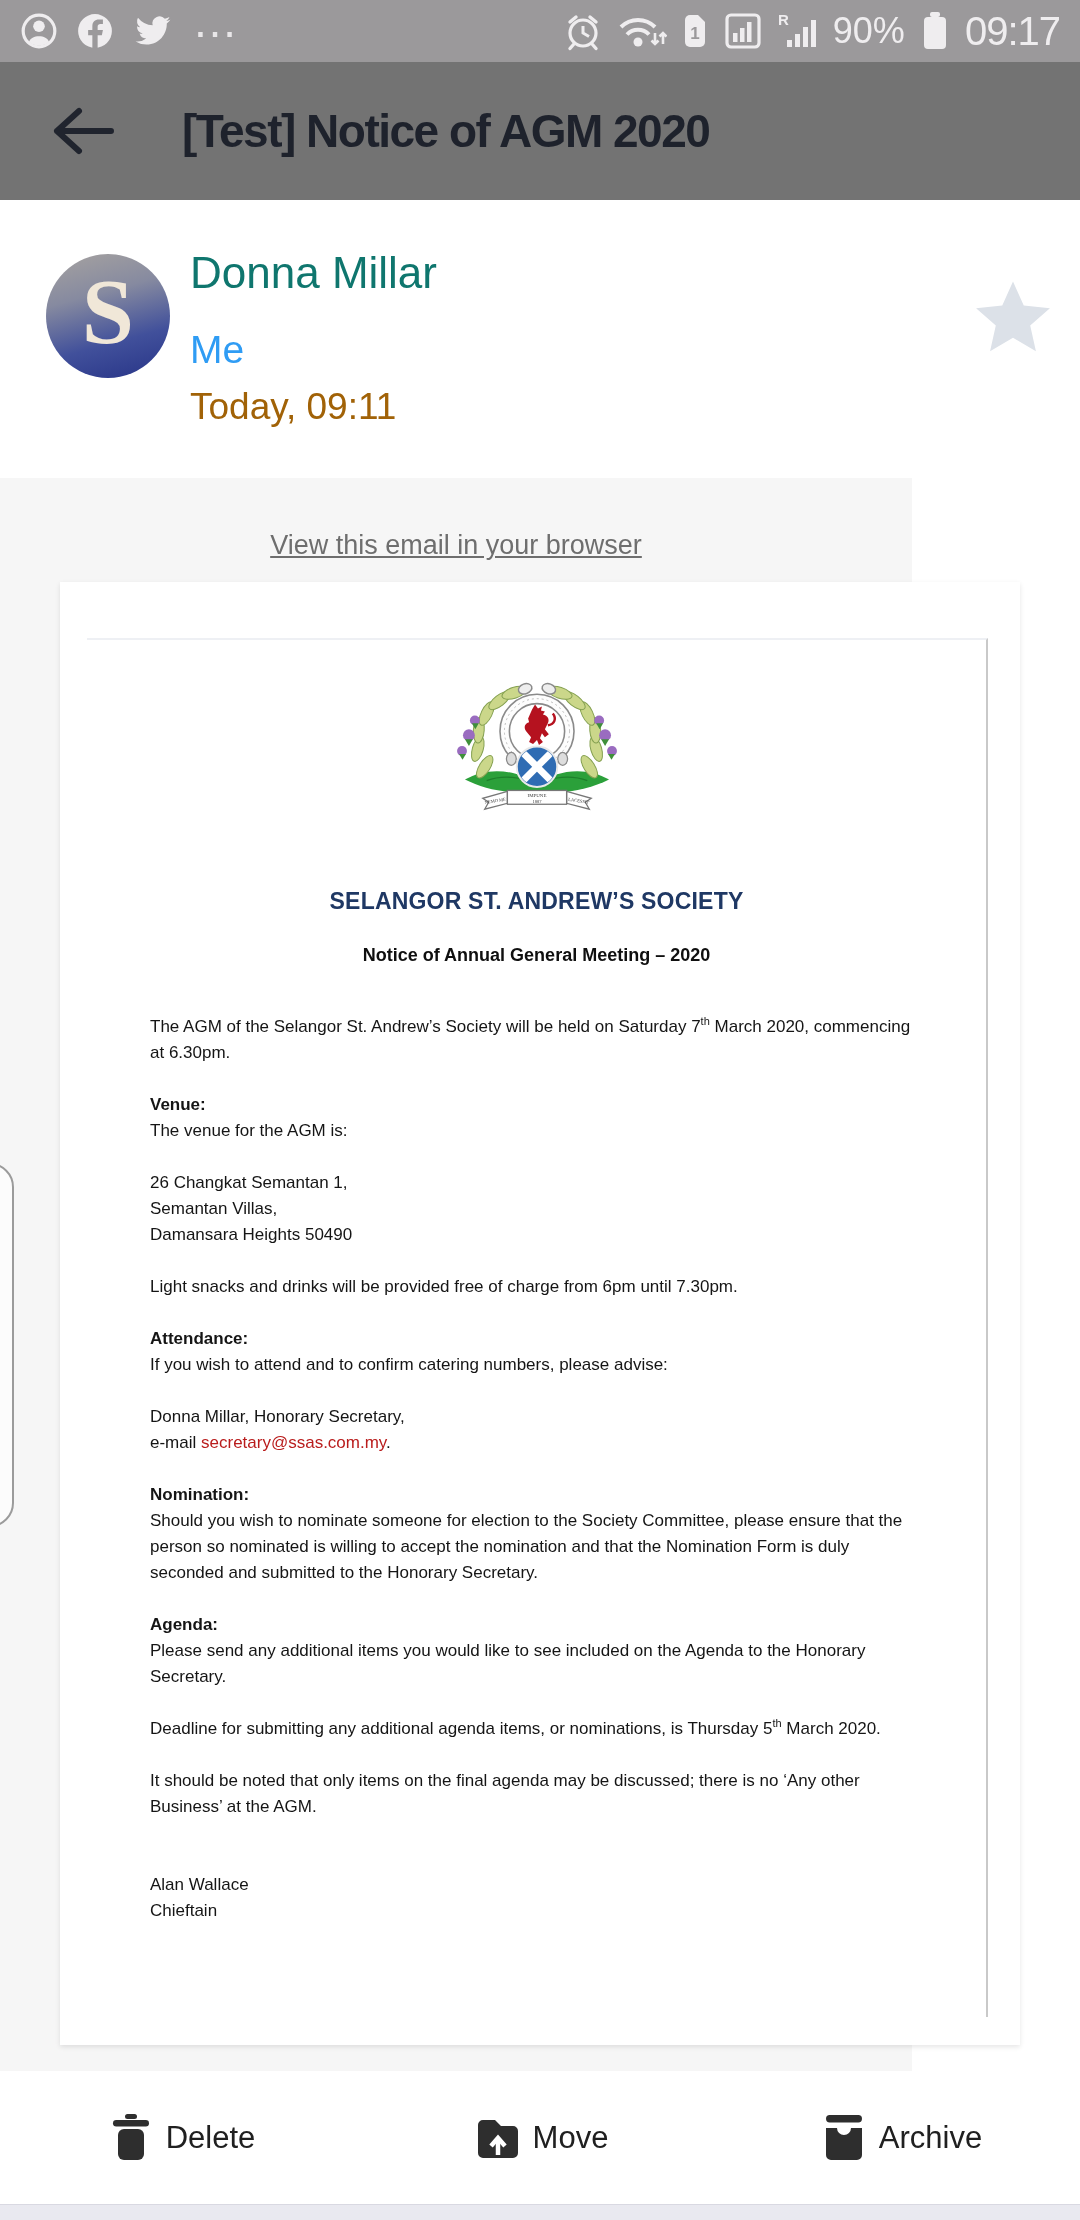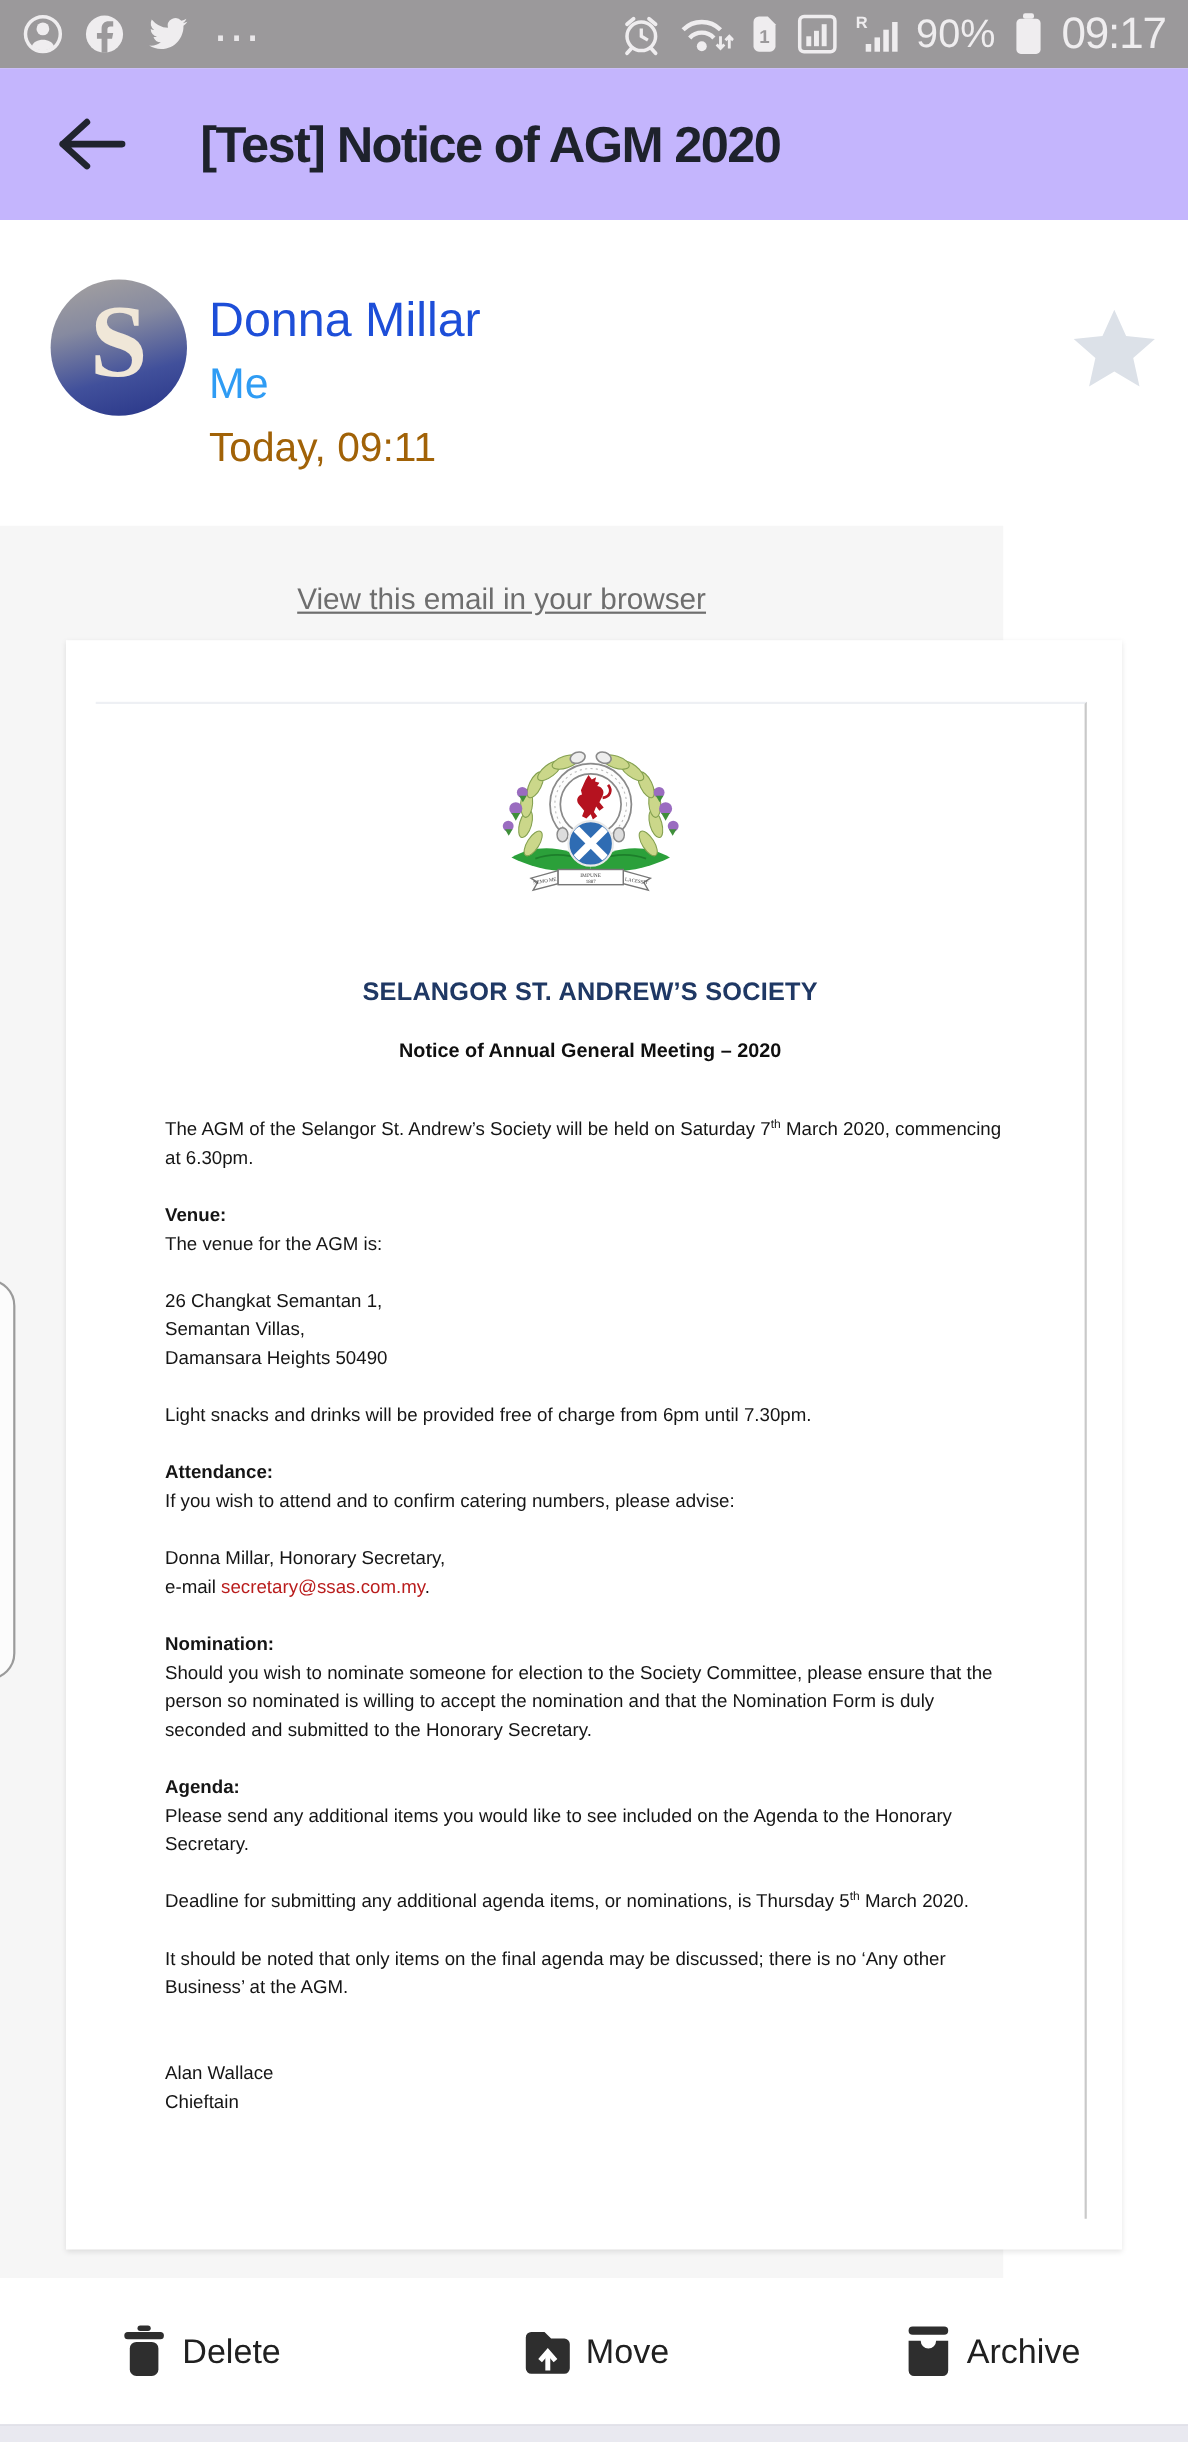--- a/index.html
+++ b/index.html
@@ -19,37 +19,37 @@
   .sb-left { display:flex; align-items:center; gap:18px; }
   .sb-right { display:flex; align-items:center; gap:14px; }
   .sb-icon { display:block; }
   .sb-overflow { font-size:46px; color:#e9e7e9; line-height:20px; transform:translateY(-10px); letter-spacing:2px;}
   .sb-batt-text { font-size:36px; }
   .sb-time { font-size:40px; letter-spacing:-1px; }
 
   
   .app-header {
     position:absolute; top:62px; left:0; width:1080px; height:138px;
-    background:#c4b5fd; display:flex; align-items:center;
+    background:#737373; display:flex; align-items:center;
   }
   .back-btn { margin-left:46px; width:74px; height:60px; display:flex; align-items:center; justify-content:center; background:none; border:none; padding:0; cursor:pointer; }
   .header-title {
     margin:0 0 0 62px; font-size:46px; font-weight:700; color:#1e222c;
     letter-spacing:-1.5px; white-space:nowrap;
   }
 
   
   .sender { position:absolute; top:200px; left:0; width:1080px; height:278px; background:#fff; }
   .avatar {
     position:absolute; left:46px; top:54px; width:124px; height:124px; border-radius:50%;
     background:linear-gradient(165deg,#a7a3a0 0%,#868aa0 34%,#41509b 68%,#273487 100%);
     display:flex; align-items:center; justify-content:center; border:none; padding:0; cursor:pointer;
   }
   .avatar-letter { font-family:"Liberation Serif", serif; font-size:94px; font-weight:700; color:#f0e7d8; line-height:1; transform:translateY(-5px); }
-  .sender-name { position:absolute; left:190px; top:66px; margin:0; font-size:44px; font-weight:400; color:#1d4ed8; }
+  .sender-name { position:absolute; left:190px; top:48px; margin:0; font-size:44px; font-weight:400; color:#0f766e; }
   .sender-me { position:absolute; left:190px; top:128px; font-size:39px; color:#2f9cf4; background:none; border:none; padding:0; cursor:pointer; }
   .sender-date { position:absolute; left:190px; top:186px; font-size:37px; color:#a16207; }
   .star-btn { position:absolute; right:24px; top:78px; background:none; border:none; padding:0; cursor:pointer; }
 
   
   .email-area { position:absolute; top:478px; left:0; width:912px; height:1593px; background:#f6f6f6; }
   .view-link-row { position:absolute; top:52px; width:100%; text-align:center; }
   .view-link { font-size:27px; color:#6e6e6e; text-decoration:underline; cursor:pointer; }
   .card {
     position:absolute; left:60px; top:104px; width:960px; height:1463px;

